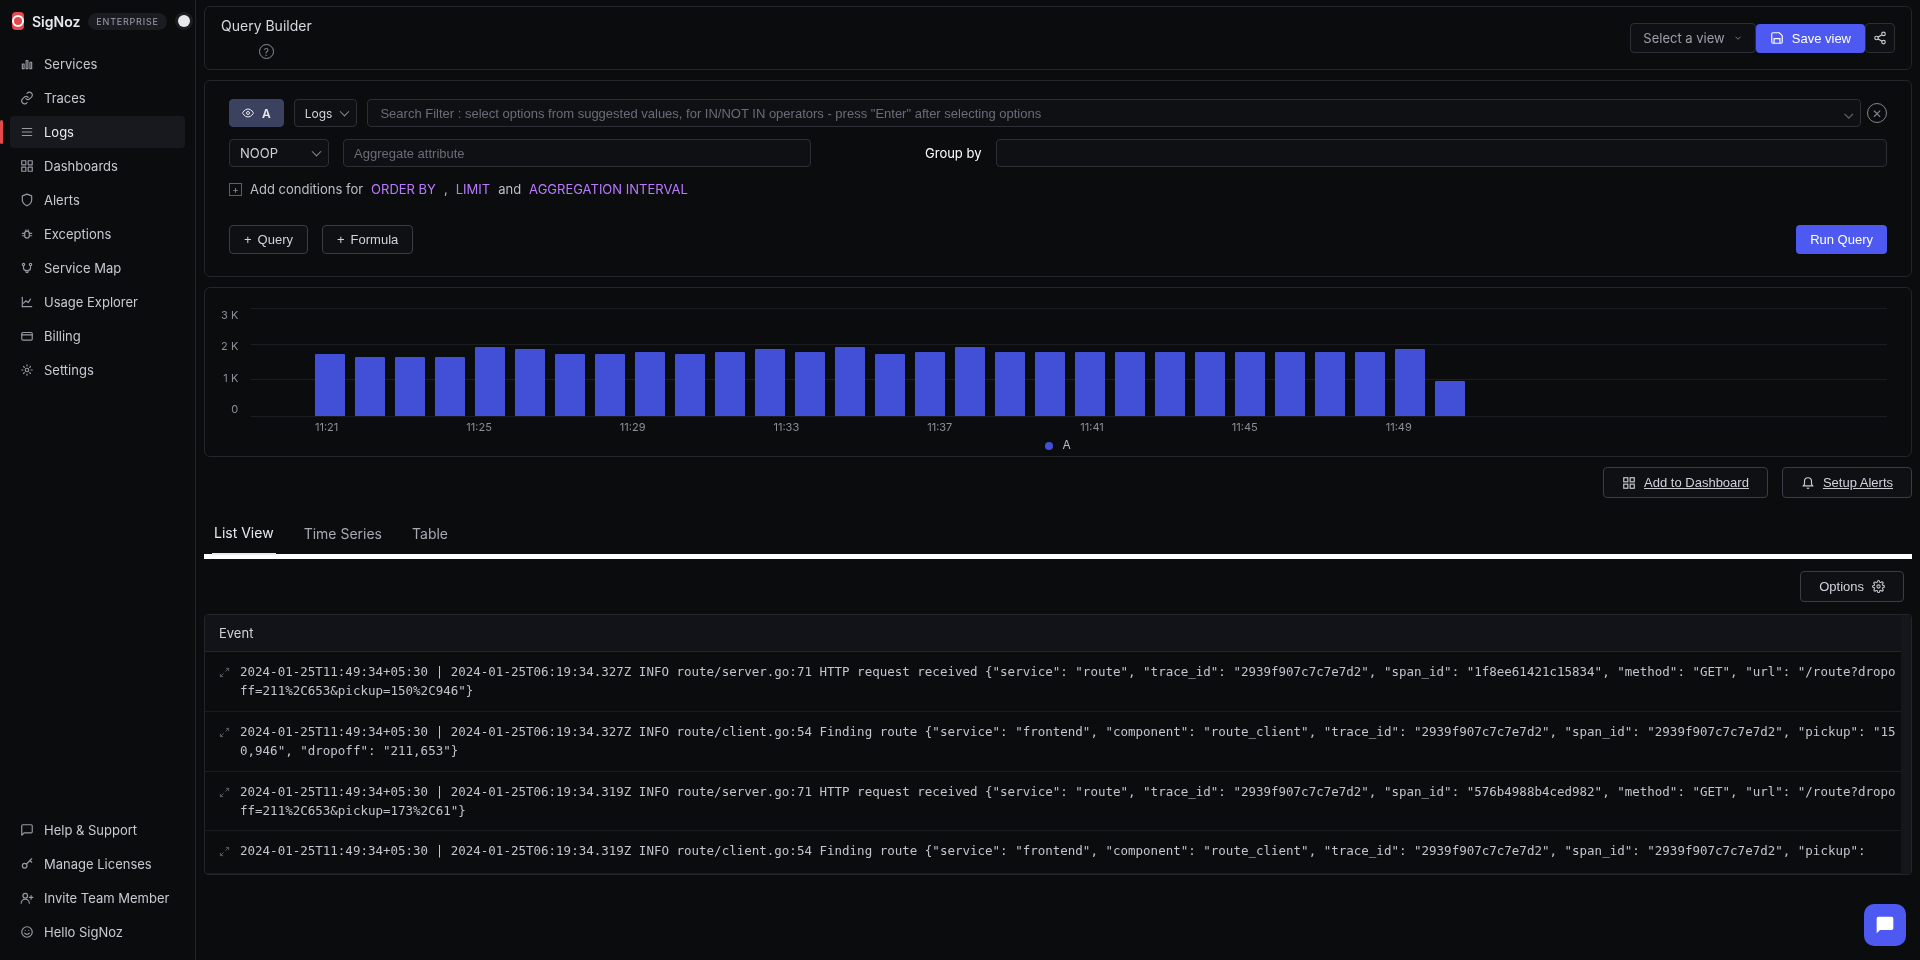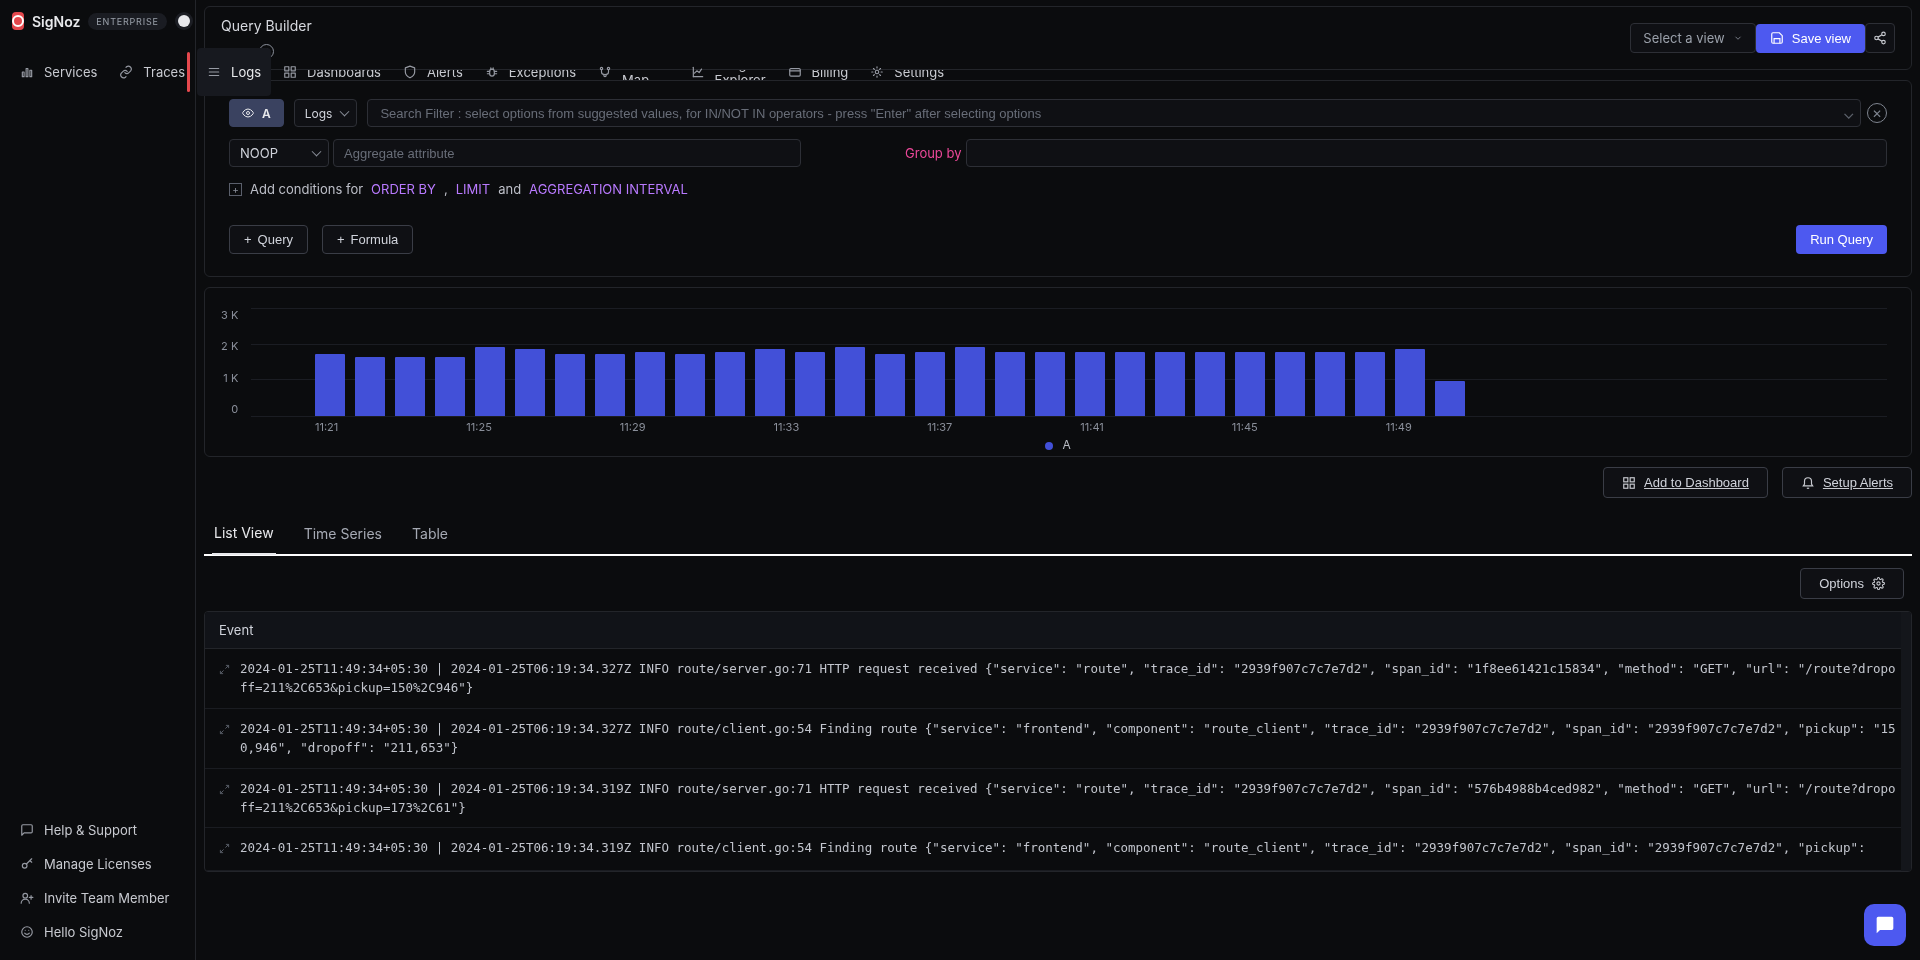--- a/index.html
+++ b/index.html
@@ -42,21 +42,21 @@
     padding: 3px 8px; border-radius: 10px;
     text-transform: uppercase;
   }
   .theme-toggle {
     width: 34px; height: 18px; background: #1c1e24;
     border-radius: 10px; position: relative; margin-left: auto;
     display: flex; align-items: center; padding: 0 4px;
   }
   .theme-toggle svg { width: 10px; height: 10px; fill: #f2c94c; }
   .theme-toggle::after { content: ""; position: absolute; right: 3px; width: 12px; height: 12px; background: #e8e9ec; border-radius: 50%; }
-  .nav { padding: 6px 10px; display: flex; flex-direction: row; gap: 2px; }
+  .nav { padding: 6px 10px; display: flex; flex-direction: column; gap: 2px; }
   .nav-item {
     display: flex; align-items: center; gap: 10px;
     padding: 8px 10px; border-radius: 4px;
     color: #c8cad0; font-size: 13px; cursor: pointer;
   }
   .nav-item.active {
     background: #17191f; color: #e8e9ec;
     position: relative;
   }
   .nav-item.active::before {
@@ -126,35 +126,35 @@
     background: #0f1014; color: #84cc16;
     font-size: 13px;
   }
   .search-input::placeholder { color: #686d78; }
   .round-x {
     width: 20px; height: 20px; border: 1.5px solid #7e848f; border-radius: 50%;
     color: #7e848f; display: flex; align-items: center; justify-content: center;
     font-size: 12px; cursor: pointer; margin-left: 2px;
   }
 
-  .row2 { display: flex; align-items: center; gap: 4px; margin-top: 12px; }
+  .row2 { display: flex; align-items: center; gap: 14px; margin-top: 12px; }
   .noop-select {
     width: 100px; height: 28px; padding: 0 10px;
     border: 1px solid #2d2f36; border-radius: 4px;
     background: #0f1014; color: #d0d3db; position: relative;
     display: flex; align-items: center; font-size: 13px;
   }
   .noop-select::after { content: ""; position: absolute; right: 8px; top: 50%; width: 6px; height: 6px; border-right: 1.5px solid #8a8f9a; border-bottom: 1.5px solid #8a8f9a; transform: translateY(-70%) rotate(45deg); }
   .agg-input {
     width: 468px; height: 28px; padding: 0 10px;
     border: 1px solid #2d2f36; border-radius: 4px;
     background: #0f1014; color: #d0d3db; font-size: 13px;
   }
   .agg-input::placeholder { color: #686d78; }
-  .groupby-label { color: #ec4899; font-size: 13px; margin-left: 100px; }
+  .groupby-label { color: #ffffff; font-size: 13px; margin-left: 100px; }
   .groupby-input {
     flex: 1; height: 28px;
     border: 1px solid #2d2f36; border-radius: 4px;
     background: #0f1014;
   }
 
   .addline { margin-top: 14px; display: flex; align-items: center; gap: 8px; font-size: 13px; }
   .addline .plus { width: 13px; height: 13px; border: 1px solid #5a5f6b; display: flex; align-items: center; justify-content: center; font-size: 10px; color: #8a8f9a; }
   .addline .txt { color: #bdbfc8; }
   .addline .link { color: #b97aff; cursor: pointer; }
@@ -182,21 +182,21 @@
 
   
   .act-row { display: flex; justify-content: flex-end; gap: 14px; padding: 0 8px; text-decoration: underline; }
   .btn-outline-lg {
     display: flex; align-items: center; gap: 8px;
     border: 1px solid #3a3d46; background: #0f1014; color: #d0d3db;
     padding: 7px 18px; border-radius: 4px; font-size: 13px; cursor: pointer;
   }
 
   
-  .tabs-row { display: flex; align-items: center; gap: 26px; padding: 16px 8px 0 8px; border-bottom: 2px solid #ffffff; margin: 10px 8px 0 8px; }
+  .tabs-row { display: flex; align-items: center; gap: 26px; padding: 16px 8px 0 8px; border-bottom: 5px solid #ffffff; margin: 10px 8px 0 8px; }
   .tab { padding: 0 2px 12px 2px; color: #a6aab4; cursor: pointer; font-size: 14px; }
   .tab.active { color: #e8e9ec; border-bottom: 2px solid #e8e9ec; margin-bottom: -1px; }
   .options-btn { margin: 12px 8px 0 auto; }
 
   
   .tbl-wrap { margin: 12px 8px 0 8px; border: 1px solid #23252a; border-radius: 4px; overflow: hidden; }
   .tbl-head { background: #111318; padding: 10px 14px; border-bottom: 1px solid #23252a; color: #cfd2da; font-size: 13px; }
   .log-row {
     display: flex; align-items: flex-start; gap: 10px;
     padding: 10px 14px; border-bottom: 1px solid #1a1c21;

